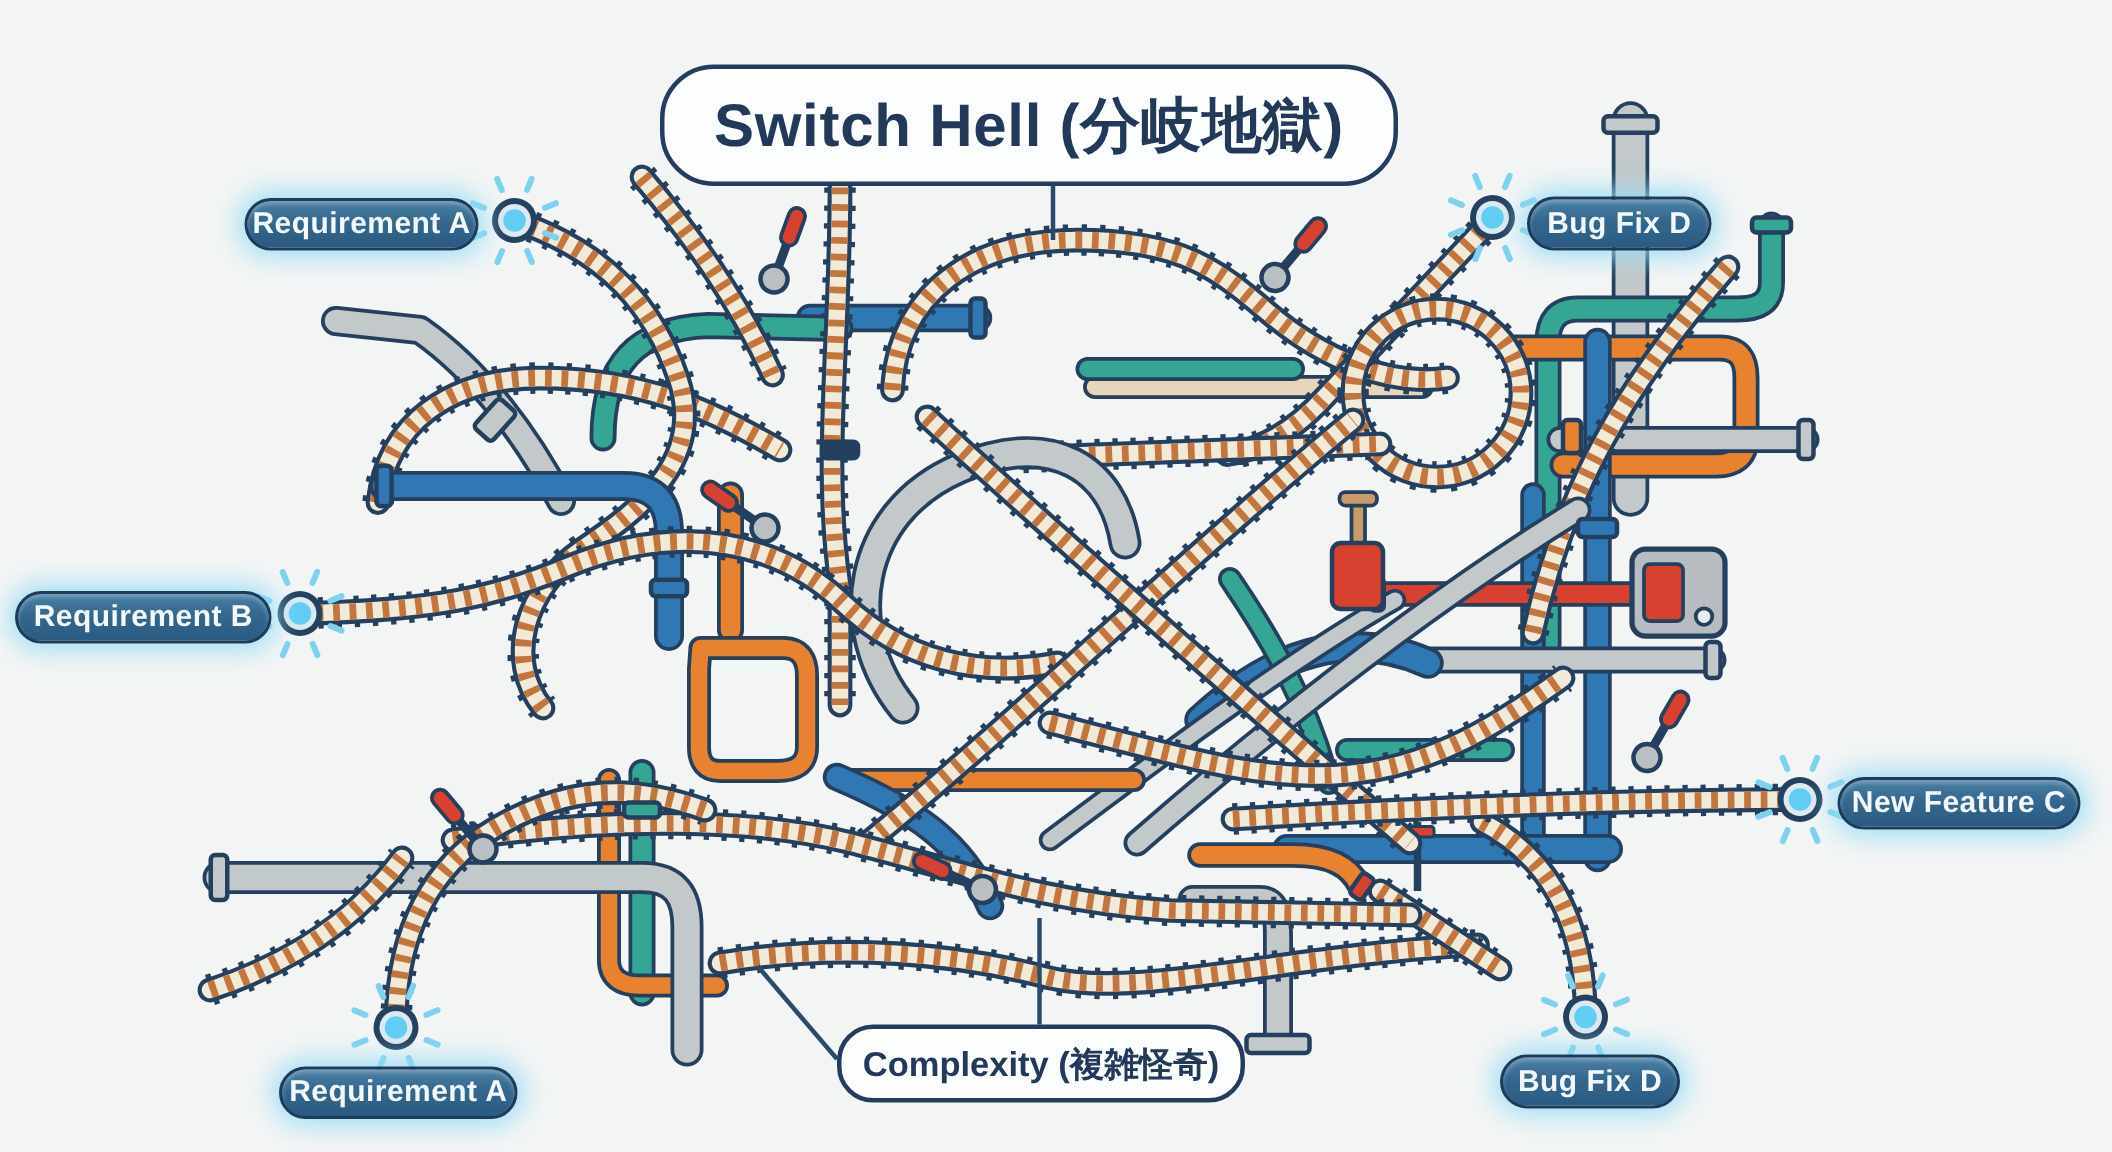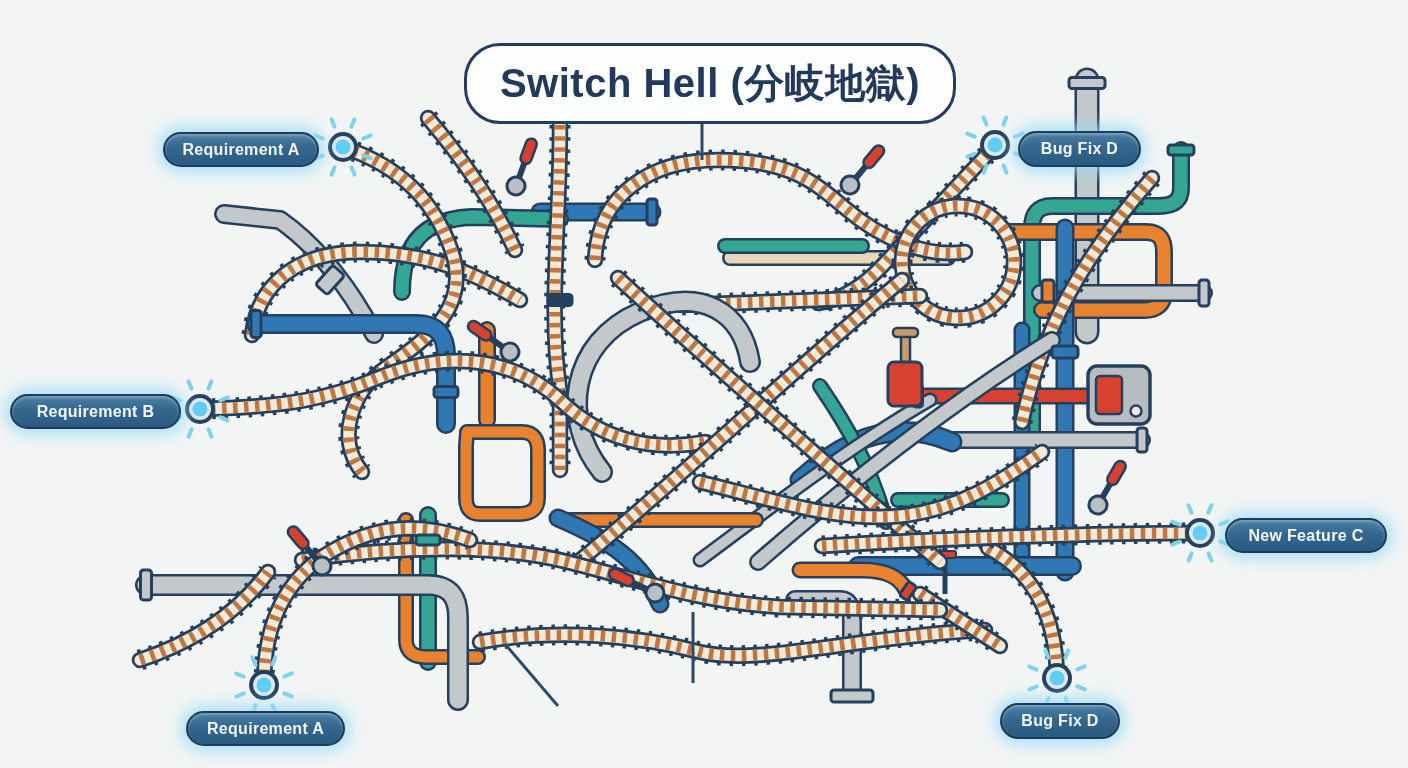--- a/index.html
+++ b/index.html
@@ -1,31 +1,31 @@
 <!DOCTYPE html>
 <html><head>
 <meta charset="utf-8">
 <style>
   html,body{margin:0;padding:0;background:#e8eaec;}
   .stage{position:relative;width:1408px;height:768px;background:#f3f5f5;overflow:hidden;
          font-family:"Liberation Sans","DejaVu Sans",sans-serif;}
   svg.art{position:absolute;left:0;top:0;}
-  .title-box{position:absolute;left:464px;top:43px;width:486px;height:75px;
+  .title-box{position:absolute;left:440px;top:43px;width:486px;height:75px;
     background:#fcfdfd;border:3.5px solid #243c5e;border-radius:36px;
     display:flex;align-items:center;justify-content:center;
     font-size:40px;font-weight:600;color:#22395a;letter-spacing:.5px;}
   .note-box{position:absolute;left:558px;top:683px;width:266px;height:46px;
     background:#fcfdfd;border:3px solid #243c5e;border-radius:24px;
     display:flex;align-items:center;justify-content:center;
     font-size:23px;font-weight:600;color:#22395a;}
   .pill{position:absolute;display:flex;align-items:center;justify-content:center;
     background:linear-gradient(180deg,#4a80a4 0%,#35678e 45%,#2a5a81 100%);
     border:2.5px solid #1d3c5c;border-radius:20px;
     box-shadow:0 0 16px 5px rgba(150,220,245,.85), inset 0 2px 3px rgba(255,255,255,.28);
-    color:#f2f8fc;font-size:16px;font-weight:600;letter-spacing:.3px;white-space:nowrap;}
+    color:#f2f8fc;font-size:20px;font-weight:600;letter-spacing:.3px;white-space:nowrap;}
 </style>
 </head>
 <body>
 
 <div class="stage">
 
   <svg id="art" class="art" width="1408" height="768" viewBox="0 0 1408 768">
       <g>
         <path d="M1087,80 L1087,332" stroke="#24405e" stroke-width="25" fill="none" stroke-linecap="round" stroke-linejoin="round"></path>
         <path d="M1087,80 L1087,332" stroke="#c3c8ca" stroke-width="20" fill="none" stroke-linecap="round" stroke-linejoin="round"></path>
@@ -340,14 +340,17 @@
   </div>
 
   <div class="pill" style="left:186px;top:711px;width:155px;height:31px">
     <span>Requirement A</span>
   </div>
 
   <div class="pill" style="left:1000px;top:703px;width:116px;height:32px">
     <span>Bug Fix D</span>
   </div>
 
+  <div class="note-box">
+    <span>Complexity (複雑怪奇)</span>
+  </div>
 
 </div>
 
 </body></html>

